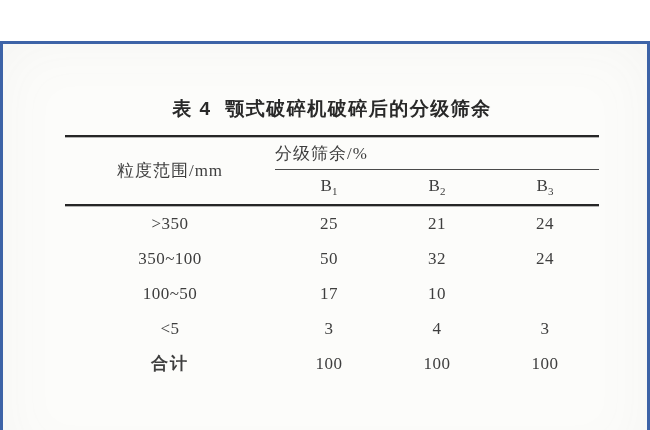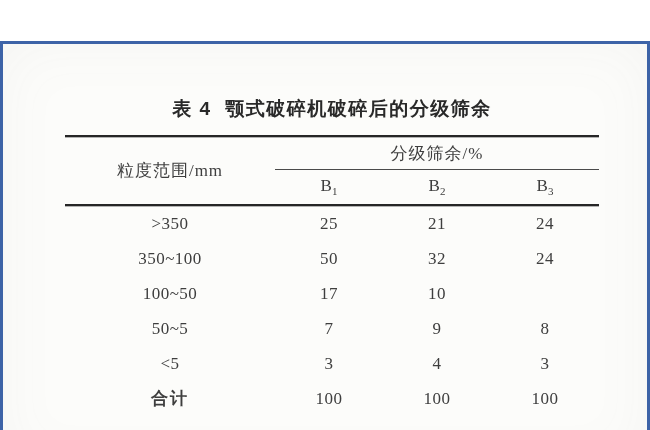--- a/index.html
+++ b/index.html
@@ -42,21 +42,21 @@
   .head { display: flex; height: 67px; }
   .hcell-left {
     width: 210px;
     display: flex; align-items: center; justify-content: center;
     font-size: 17px;
     letter-spacing: 1px;
   }
   .hright { width: 324px; display: flex; flex-direction: column; }
   .group-label {
     height: 32px; line-height: 34px;
-    text-align: center;
+    text-align: left;
     font-size: 17px;
     letter-spacing: 1px;
   }
   .brow { height: 34px; display: flex; }
   .bcell {
     width: 108px;
     text-align: center;
     line-height: 32px;
     font-size: 17px;
   }
@@ -106,26 +106,20 @@
       <div class="cell cell-num">32</div>
       <div class="cell cell-num">24</div>
     </div>
 
     <div class="row">
       <div class="cell cell-range">100~50</div>
       <div class="cell cell-num">17</div>
       <div class="cell cell-num">10</div>
     </div>
 
-    <div class="row">
-      <div class="cell cell-range">50~5</div>
-      <div class="cell cell-num">7</div>
-      <div class="cell cell-num">9</div>
-      <div class="cell cell-num">8</div>
-    </div>
 
     <div class="row">
       <div class="cell cell-range">&lt;5</div>
       <div class="cell cell-num">3</div>
       <div class="cell cell-num">4</div>
       <div class="cell cell-num">3</div>
     </div>
 
     <div class="row row-total">
       <div class="cell cell-range">合计</div>

